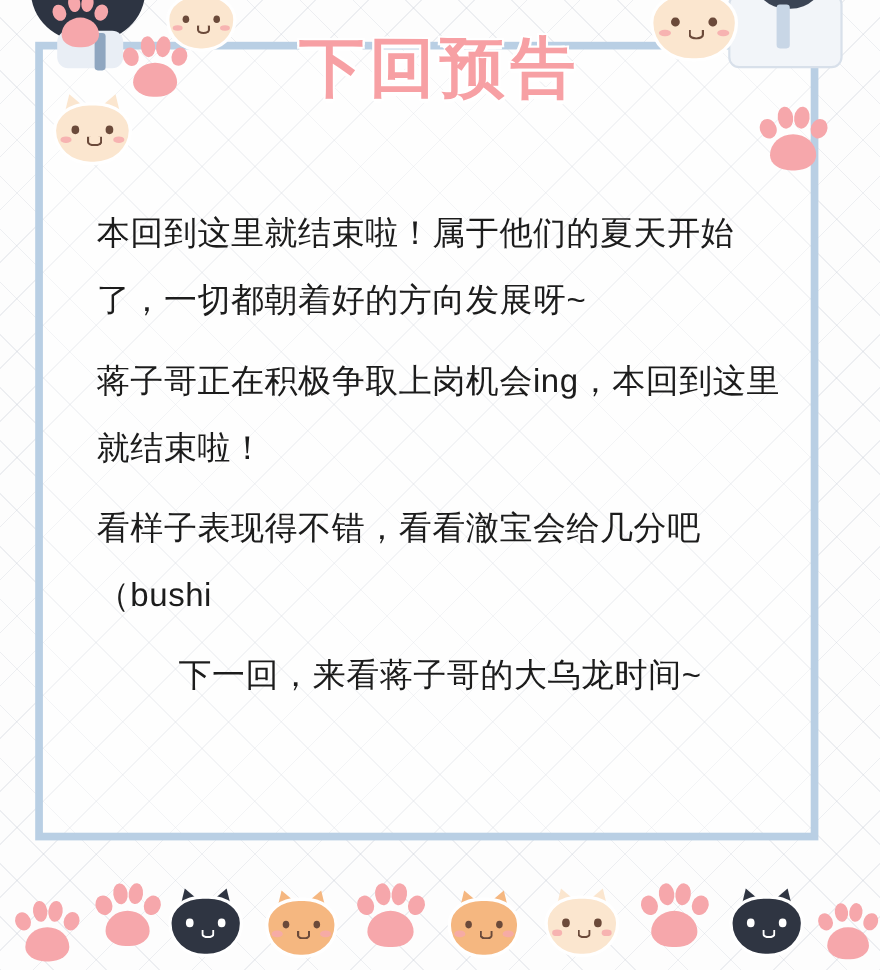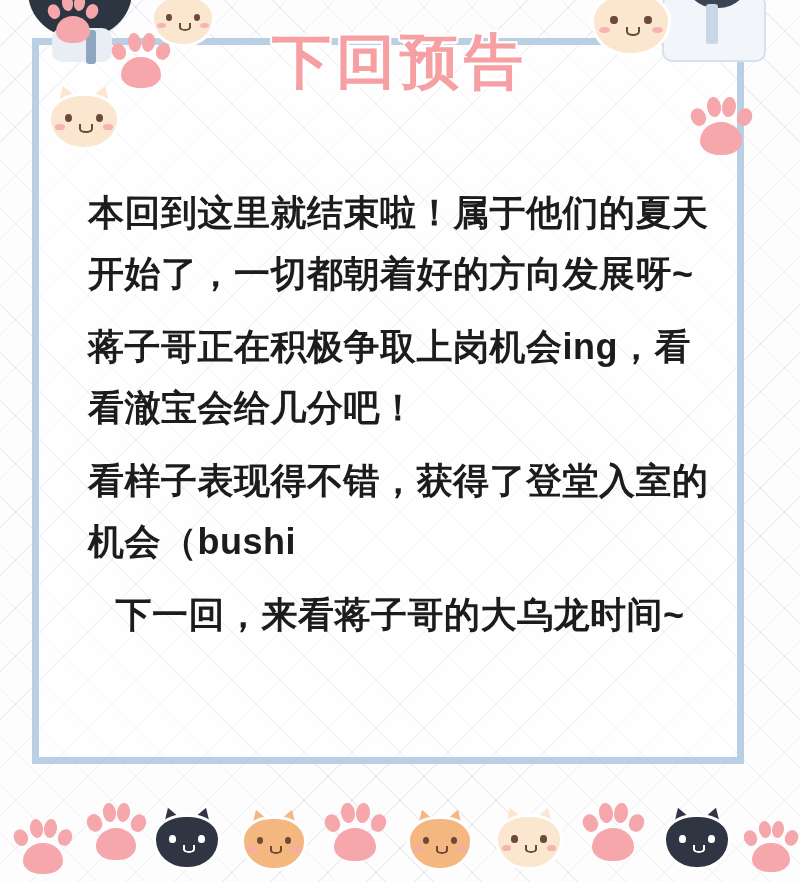--- a/index.html
+++ b/index.html
@@ -67,26 +67,26 @@
 
   
   .body-text {
     position: absolute;
     left: 88px;
     top: 182px;
     width: 624px;
     z-index: 11;
   }
   .para {
-    font-size: 36px;
+    font-size: 30px;
     line-height: 61px;
     color: #1c1c1c;
     letter-spacing: 0.5px;
     margin: 0 0 12px 0;
-    font-weight: 700;
+    font-weight: 400;
   }
   .para:last-child { margin-bottom: 0; text-align: center; }
 
   
   .sticker { position: absolute; z-index: 9; }
 
   
   .paw { position: relative; width: 100%; height: 100%; }
   .paw .pad {
     position: absolute;
@@ -275,22 +275,22 @@
         <span class="pad"></span>
       </div>
   </div>
 
   <div class="frame"></div>
 
   <div class="title">下回预告</div>
 
   <div class="body-text">
     <p class="para">本回到这里就结束啦！属于他们的夏天开始了，一切都朝着好的方向发展呀~</p>
-    <p class="para">蒋子哥正在积极争取上岗机会ing，看看澈宝会给几分吧！</p>
-    <p class="para">看样子表现得不错，获得了登堂入室的机会（bushi</p>
+    <p class="para">蒋子哥正在积极争取上岗机会ing，本回到这里就结束啦！</p>
+    <p class="para">看样子表现得不错，看看澈宝会给几分吧（bushi</p>
     <p class="para">下一回，来看蒋子哥的大乌龙时间~</p>
   </div>
 
   <div class="bottom-strip">
 
     <div class="sticker" style="left:12px; top:46px; width:62px; height:62px; color:#f6a7ab;">
       <div class="paw">
           <span class="toe t1"></span>
           <span class="toe t2"></span>
           <span class="toe t3"></span>

